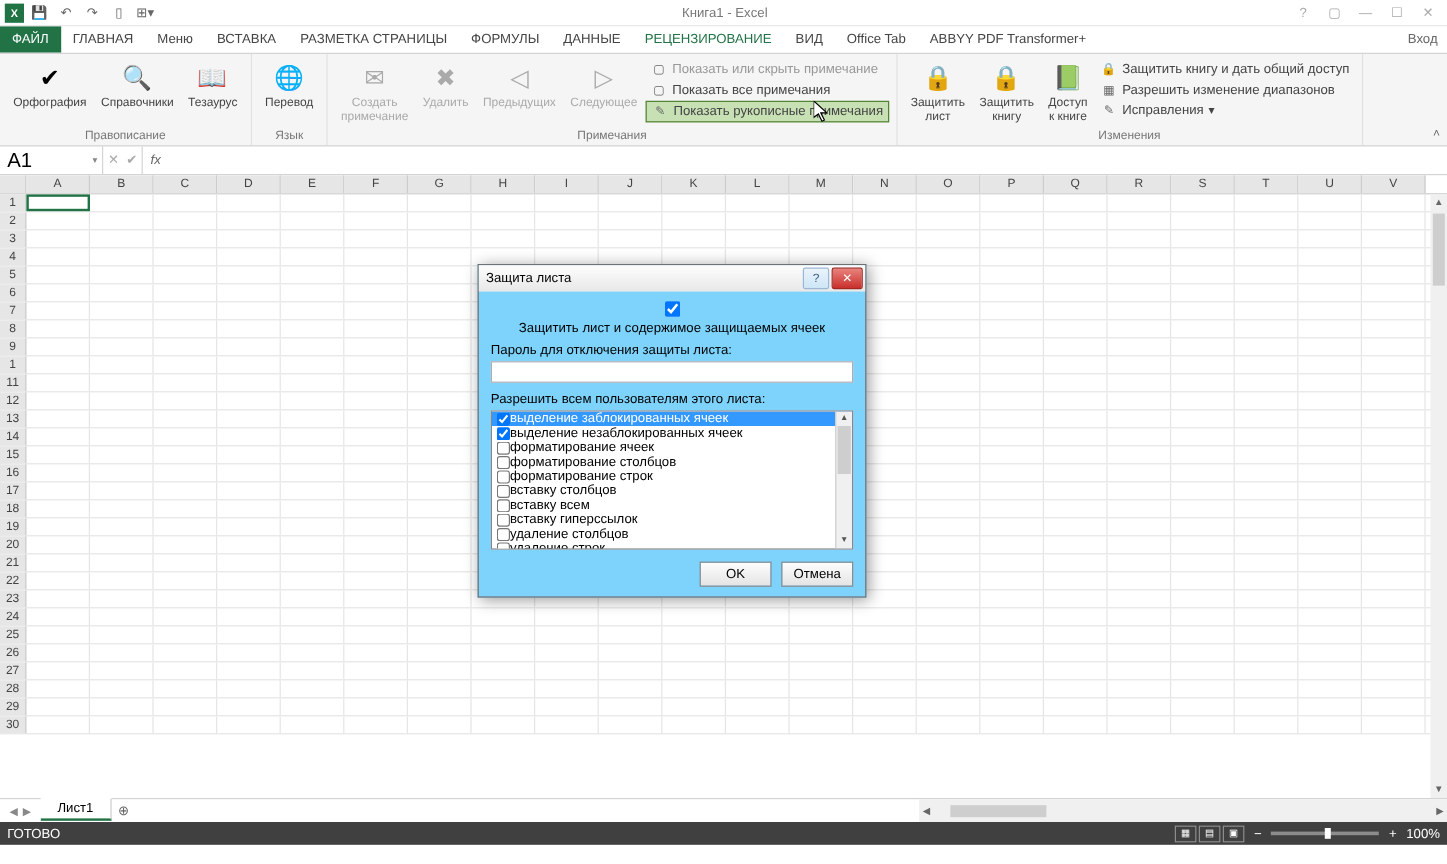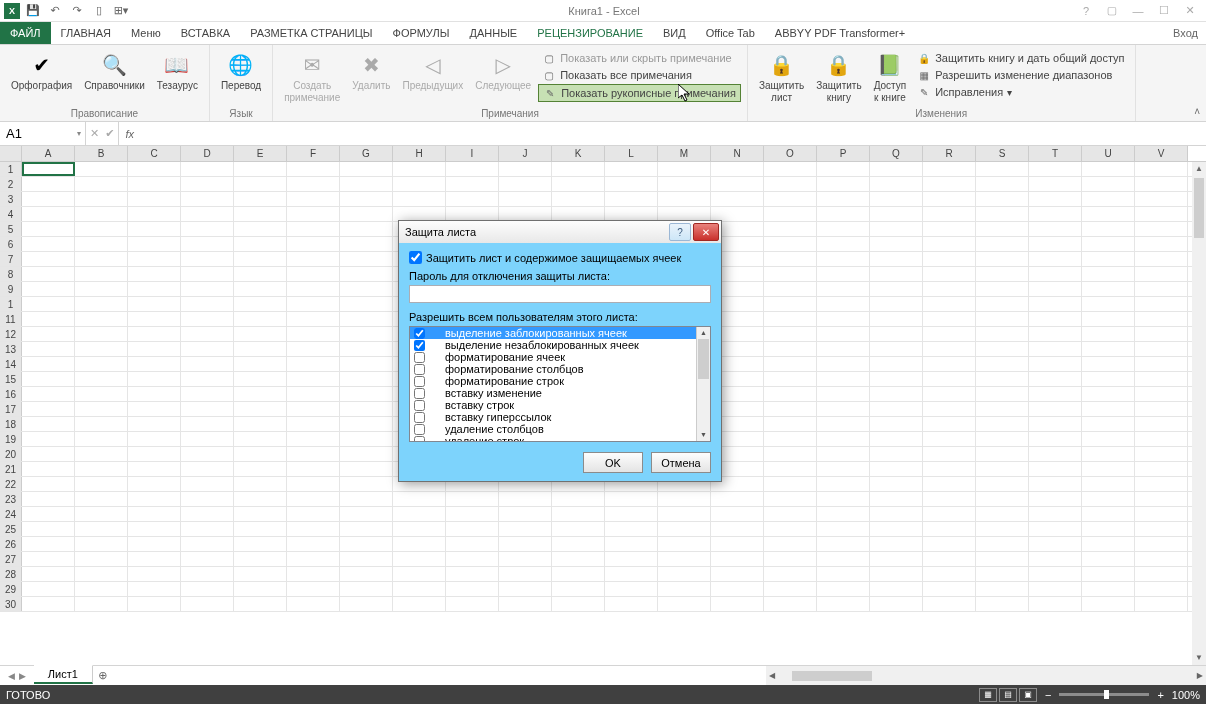--- a/index.html
+++ b/index.html
@@ -33,21 +33,21 @@
 .big-btn.disabled .label, .big-btn.disabled .icon { color: #aaa; }
 .small-btn-col { display: flex; flex-direction: column; gap: 1px; padding-top: 2px; }
 .small-btn { display: flex; align-items: center; gap: 4px; padding: 1px 4px; font-size: 10px; color: #444; cursor: pointer; white-space: nowrap; }
 .small-btn.disabled { color: #999; }
 .small-btn.highlighted { background: #c7e0b4; border: 1px solid #548235; }
 .small-btn .mini-icon { width: 14px; height: 14px; display: inline-flex; align-items: center; justify-content: center; font-size: 10px; color: #666; }
 .ribbon-collapse { position: absolute; right: 6px; bottom: 4px; color: #666; font-size: 10px; cursor: pointer; }
 
 
 .formula-bar { height: 24px; border-bottom: 1px solid #d4d4d4; display: flex; align-items: stretch; }
-.name-box { width: 86px; border-right: 1px solid #d4d4d4; display: flex; align-items: center; padding-left: 6px; font-size: 13px; position: relative; }
+.name-box { width: 86px; border-right: 1px solid #d4d4d4; display: flex; align-items: center; padding-left: 6px; font-size: 17px; position: relative; }
 .name-box::after { content: '▾'; position: absolute; right: 4px; color: #888; font-size: 8px; }
 .fb-btns { display: flex; align-items: center; border-right: 1px solid #d4d4d4; padding: 0 4px; gap: 6px; color: #aaa; }
 .fb-fx { padding: 0 6px; display: flex; align-items: center; font-style: italic; color: #666; }
 .fb-input { flex: 1; padding-left: 4px; }
 
 
 .grid-container { position: relative; height: 519px; overflow: hidden; }
 .col-headers { height: 16px; display: flex; border-bottom: 1px solid #ccc; }
 .row-header-spacer { width: 22px; background: #e6e6e6; border-right: 1px solid #ccc; }
 .col-header { width: 53px; background: #e6e6e6; border-right: 1px solid #ccc; text-align: center; font-size: 10px; color: #444; line-height: 16px; }
@@ -76,26 +76,26 @@
 .status-bar .zoom-slider { width: 90px; height: 3px; background: rgba(255,255,255,0.4); margin: 0 6px; position: relative; }
 .status-bar .zoom-slider::after { content: ''; position: absolute; left: 50%; top: -3px; width: 5px; height: 9px; background: #fff; }
 
 
 .modal { position: absolute; left: 398px; top: 220px; width: 324px; background: #7dd3fc; border: 1px solid #707070; box-shadow: 2px 2px 12px rgba(0,0,0,0.4); }
 .modal-title { height: 22px; background: linear-gradient(#fdfdfd, #e8e8e8); display: flex; align-items: center; padding-left: 6px; font-size: 11px; }
 .modal-title .spacer { flex: 1; }
 .modal-title .help-btn { width: 22px; height: 18px; background: linear-gradient(#eaf3fb, #cde6f7); border: 1px solid #9bb7d5; display: flex; align-items: center; justify-content: center; font-size: 10px; color: #3b5b7e; margin-right: 2px; border-radius: 2px; }
 .modal-title .close-btn { width: 26px; height: 18px; background: linear-gradient(#e9827c, #c9302c); border: 1px solid #a02722; display: flex; align-items: center; justify-content: center; color: #fff; font-size: 10px; border-radius: 2px; margin-right: 2px; }
 .modal-body { padding: 8px 10px; }
-.chk-row { display: flex; align-items: center; gap: 4px; font-size: 11px; margin-bottom: 6px; }
+.chk-row { display: flex; align-items: center; gap: 4px; font-size: 11px; margin-bottom: 6px; flex-direction: column; }
 .chk-row input { margin: 0; }
 .fld-label { font-size: 11px; margin-bottom: 3px; }
 .pwd-input { width: 100%; height: 18px; border: 1px solid #abadb3; background: #fff; margin-bottom: 8px; padding: 0 3px; font-size: 11px; }
 .perm-list { border: 1px solid #828790; background: #fff; height: 116px; overflow: hidden; position: relative; }
-.perm-item { display: flex; align-items: center; gap: 20px; padding: 0 4px; font-size: 11px; height: 12px; line-height: 12px; }
+.perm-item { display: flex; align-items: center; gap: 0; padding: 0 4px; font-size: 11px; height: 12px; line-height: 12px; }
 .perm-item input { margin: 0; width: 11px; height: 11px; }
 .perm-item.selected { background: #3399ff; color: #fff; }
 .perm-scroll { position: absolute; right: 0; top: 0; bottom: 0; width: 14px; background: #f0f0f0; border-left: 1px solid #ccc; }
 .perm-scroll .up, .perm-scroll .down { height: 12px; font-size: 7px; text-align: center; color: #555; line-height: 12px; }
 .perm-scroll .thumb { position: absolute; left: 1px; right: 1px; top: 12px; height: 40px; background: #cecece; }
 .modal-buttons { display: flex; justify-content: flex-end; gap: 8px; margin-top: 10px; }
 .modal-btn { width: 60px; height: 21px; background: linear-gradient(#fdfdfd, #e4e4e4); border: 1px solid #8b8b8b; font-size: 11px; cursor: pointer; }
 
 .cursor-img { position: absolute; left: 678px; top: 84px; pointer-events: none; font-size: 14px; color: #000; }
 </style>
@@ -1089,25 +1089,25 @@
           <label class="perm-item">
             <input type="checkbox" style="">
             <span>форматирование столбцов</span>
           </label>
           <label class="perm-item">
             <input type="checkbox" style="">
             <span>форматирование строк</span>
           </label>
           <label class="perm-item">
             <input type="checkbox" style="">
-            <span>вставку изменение</span>
+            <span>вставку столбцов</span>
           </label>
           <label class="perm-item">
             <input type="checkbox" style="">
-            <span>вставку строк</span>
+            <span>вставку всем</span>
           </label>
           <label class="perm-item">
             <input type="checkbox" style="">
             <span>вставку гиперссылок</span>
           </label>
           <label class="perm-item">
             <input type="checkbox" style="">
             <span>удаление столбцов</span>
           </label>
           <label class="perm-item">

